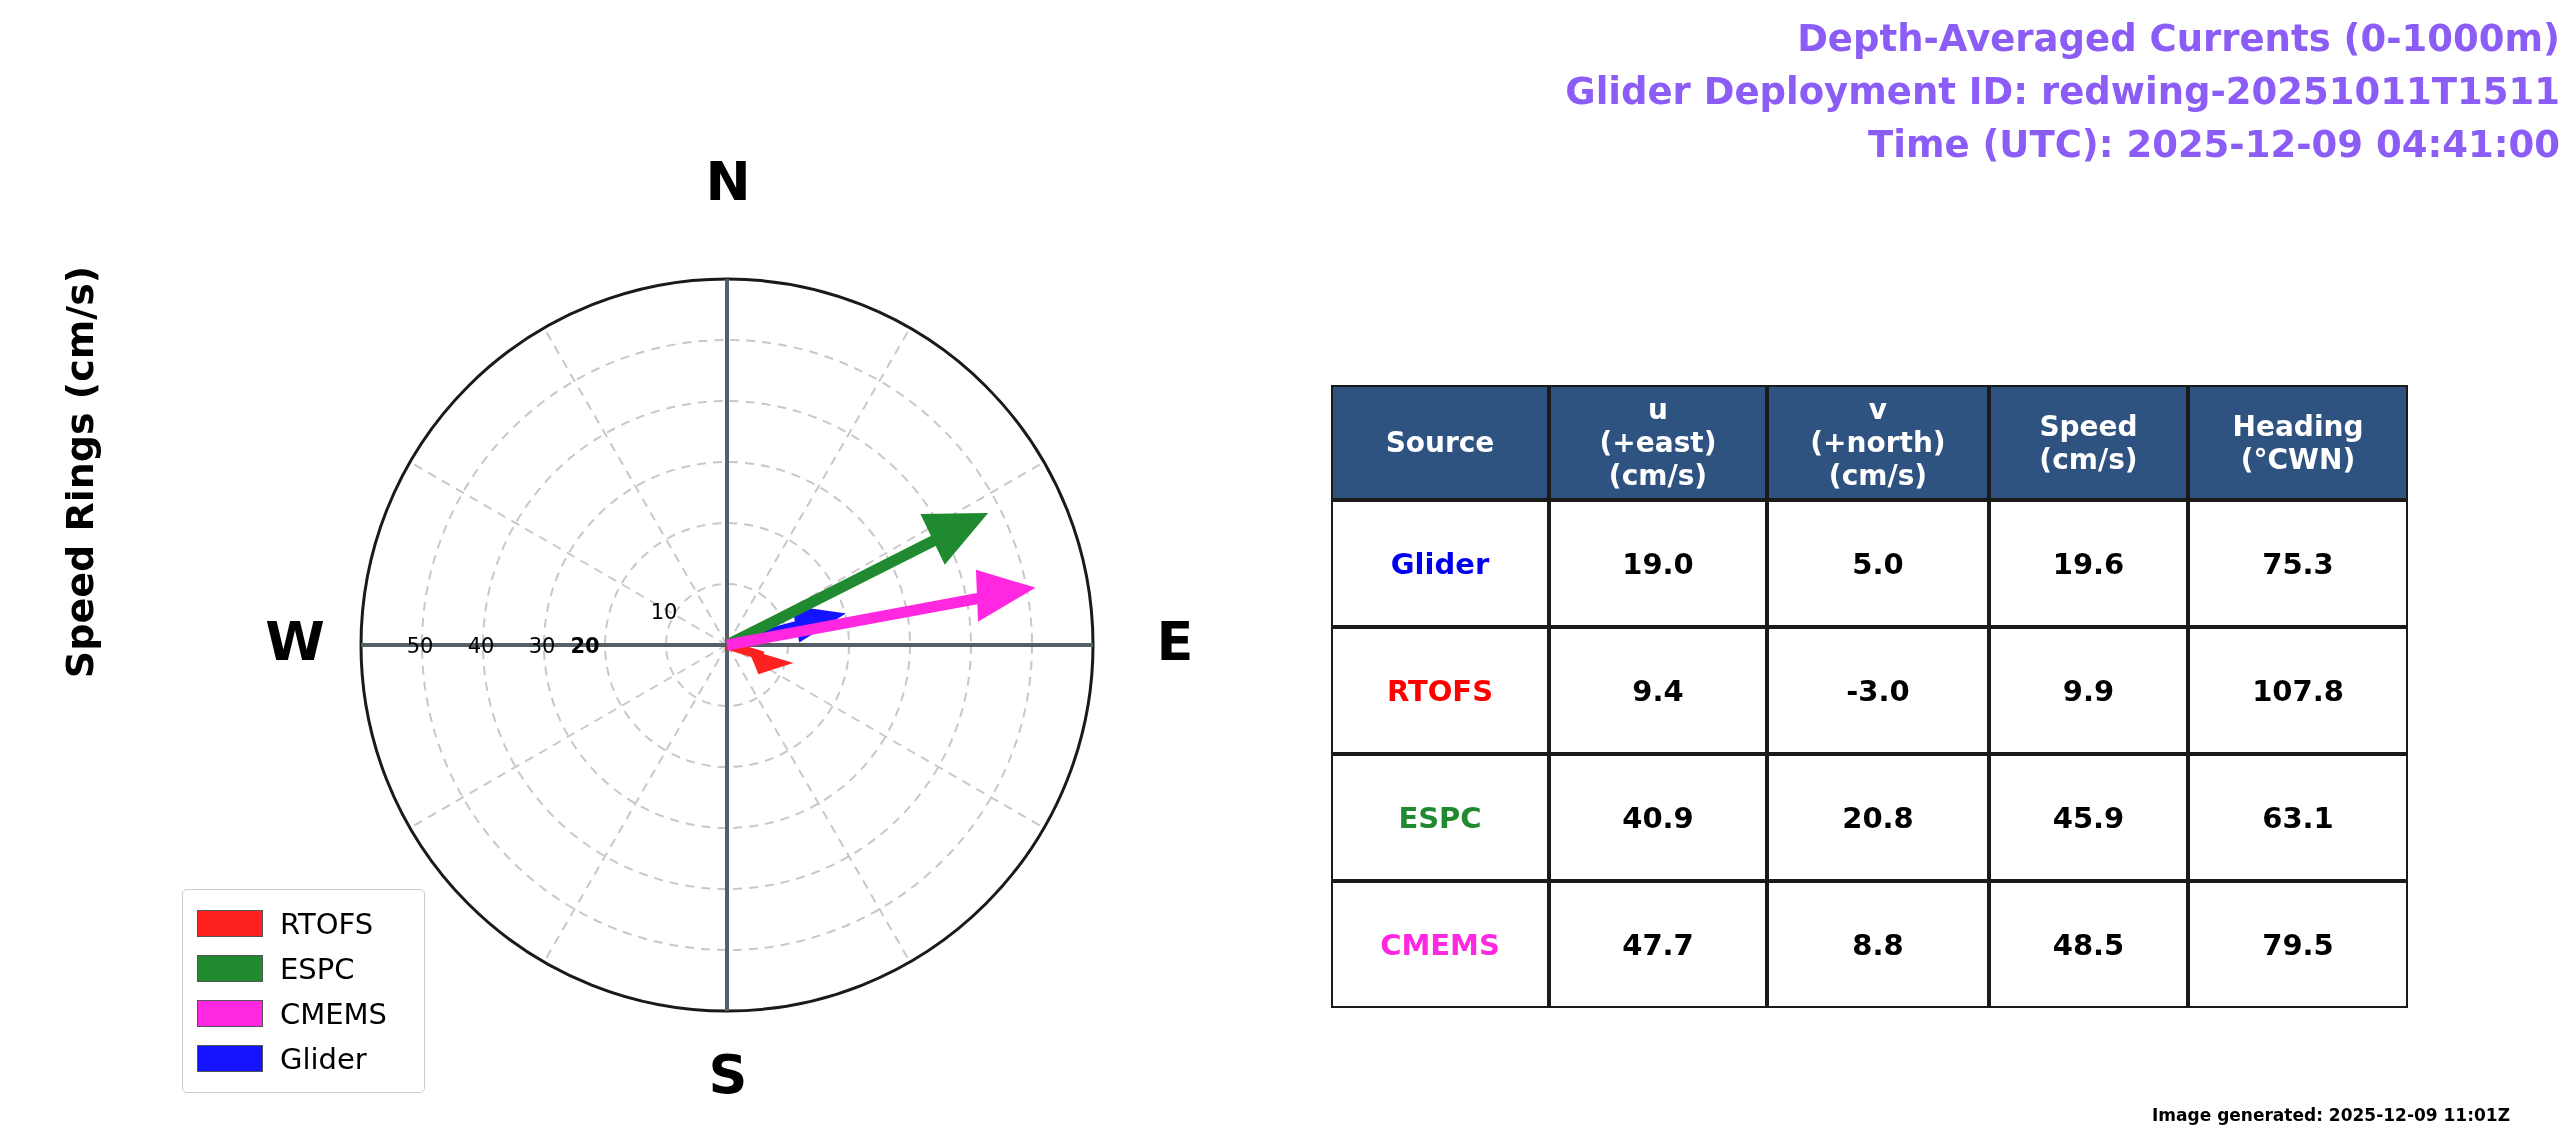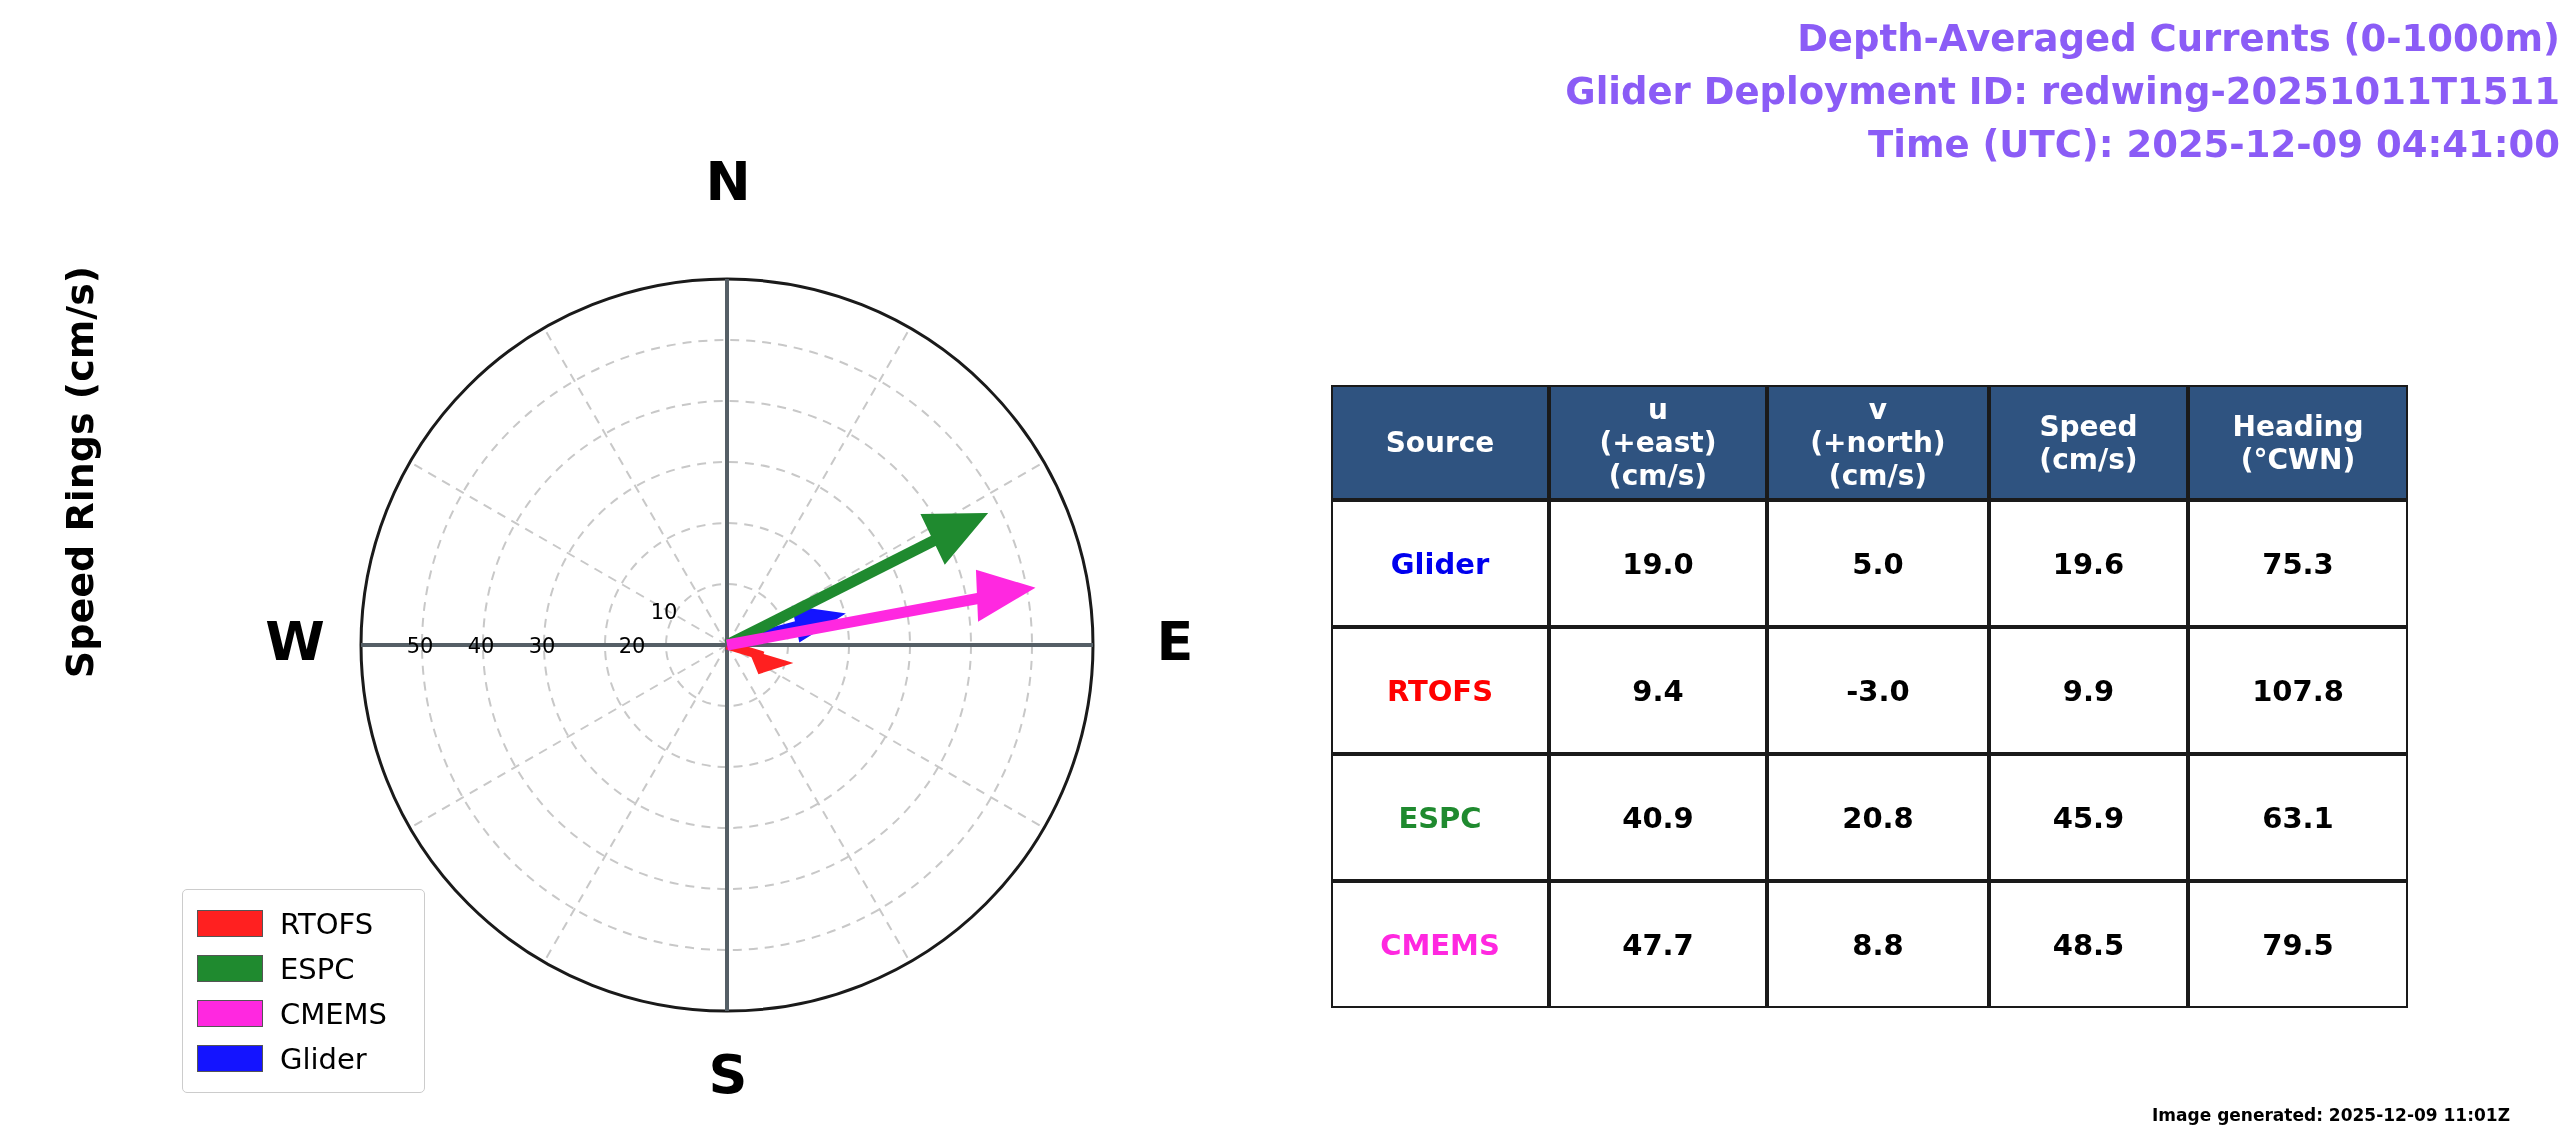--- a/index.html
+++ b/index.html
@@ -216,21 +216,21 @@
   <div class="compass-label" id="compass-n">N</div>
   <div class="compass-label" id="compass-s">S</div>
   <div class="compass-label" id="compass-w">W</div>
   <div class="compass-label" id="compass-e">E</div>
 
   <div id="radial-axis-label">Speed Rings (cm/s)</div>
 
   <div class="rtick" style="left:390px; top:622px;">50</div>
   <div class="rtick" style="left:451px; top:622px;">40</div>
   <div class="rtick" style="left:512px; top:622px;">30</div>
-  <div class="rtick" style="left:602px; top:622px;">20</div>
+  <div class="rtick" style="left:555px; top:622px;font-weight:bold;">20</div>
   <div class="rtick" style="left:634px; top:588px;">10</div>
 
   <div id="plot-legend">
     <div class="legend-row">
       <span class="legend-swatch" style="background:#ff2020;"></span>
       <span class="legend-text">RTOFS</span>
     </div>
     <div class="legend-row">
       <span class="legend-swatch" style="background:#1f8a2f;"></span>
       <span class="legend-text">ESPC</span>

